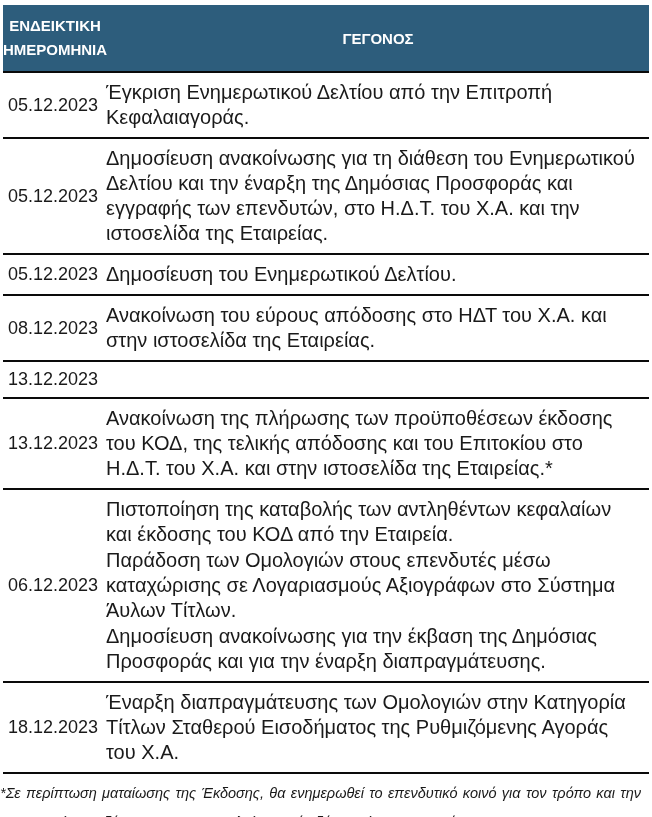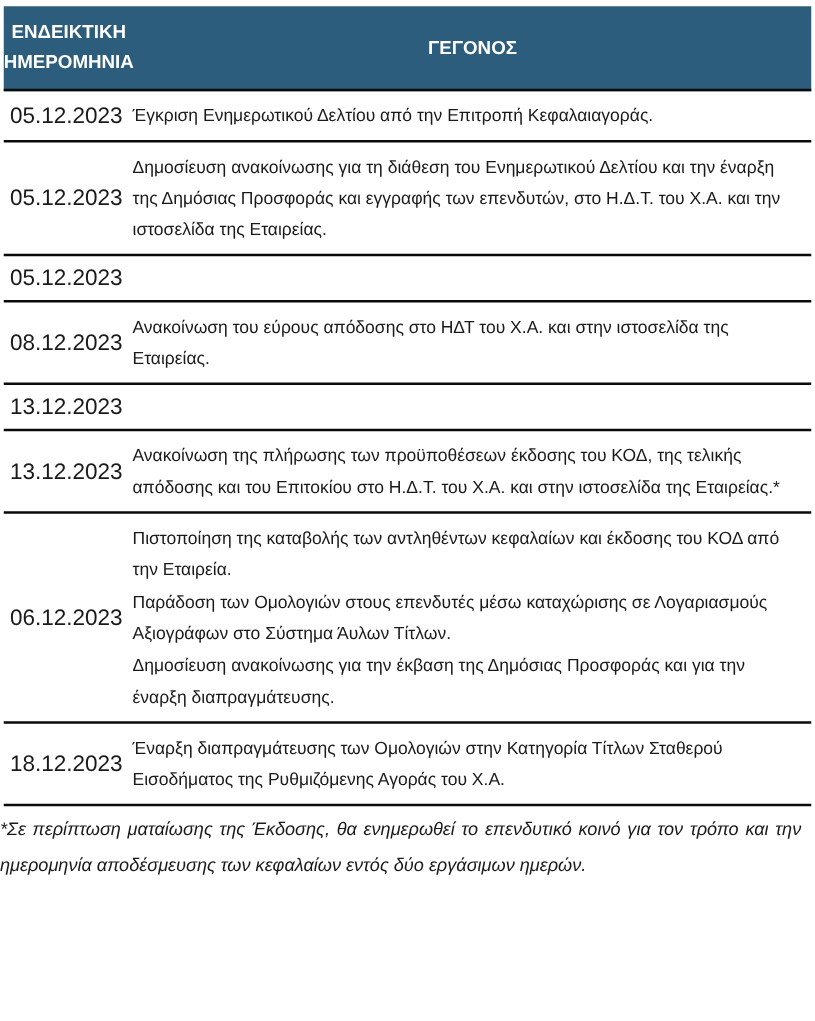--- a/index.html
+++ b/index.html
@@ -50,21 +50,21 @@
     flex: 0 0 100px;
     display: flex;
     align-items: center;
     justify-content: center;
     font-size: 18px;
     white-space: nowrap;
   }
   .event-cell {
     flex: 1;
     padding: 0 14px 0 3px;
-    font-size: 14px;
+    font-size: 20px;
     line-height: 25px;
     display: flex;
     flex-direction: column;
     justify-content: center;
   }
   .event { margin: 0; }
   .event + .event { margin-top: 1px; }
   .footnote {
     font-style: italic;
     font-size: 14.5px;
@@ -95,20 +95,23 @@
 
     <div class="row">
       <div class="date-cell">05.12.2023</div>
       <div class="event-cell">
         <p class="event">Δημοσίευση ανακοίνωσης για τη διάθεση του Ενημερωτικού Δελτίου και την έναρξη της Δημόσιας Προσφοράς και εγγραφής των επενδυτών, στο Η.Δ.Τ. του Χ.Α. και την ιστοσελίδα της Εταιρείας.</p>
       </div>
     </div>
 
     <div class="row">
       <div class="date-cell">05.12.2023</div>
+      <div class="event-cell">
+        <p class="event">Δημοσίευση του Ενημερωτικού Δελτίου.</p>
+      </div>
     </div>
 
     <div class="row">
       <div class="date-cell">08.12.2023</div>
       <div class="event-cell">
         <p class="event">Ανακοίνωση του εύρους απόδοσης στο ΗΔΤ του Χ.Α. και στην ιστοσελίδα της Εταιρείας.</p>
       </div>
     </div>
 
 

